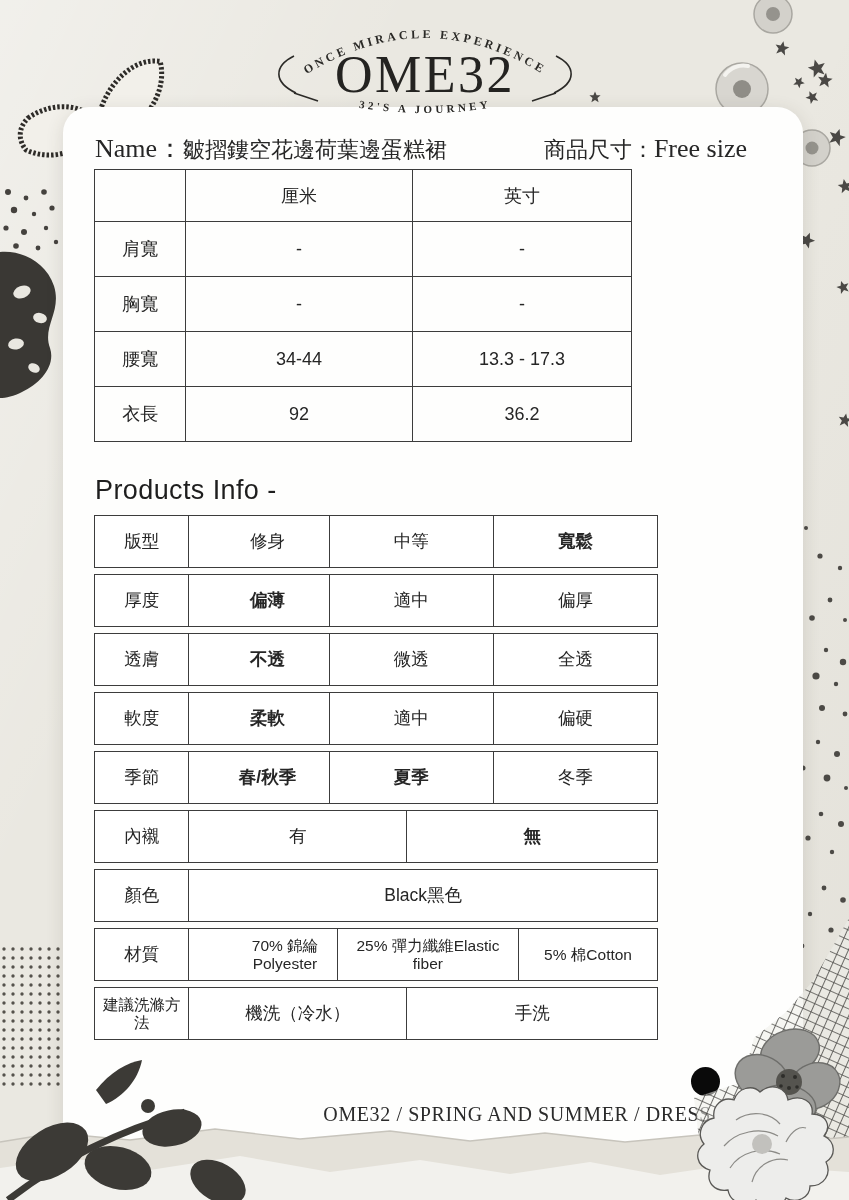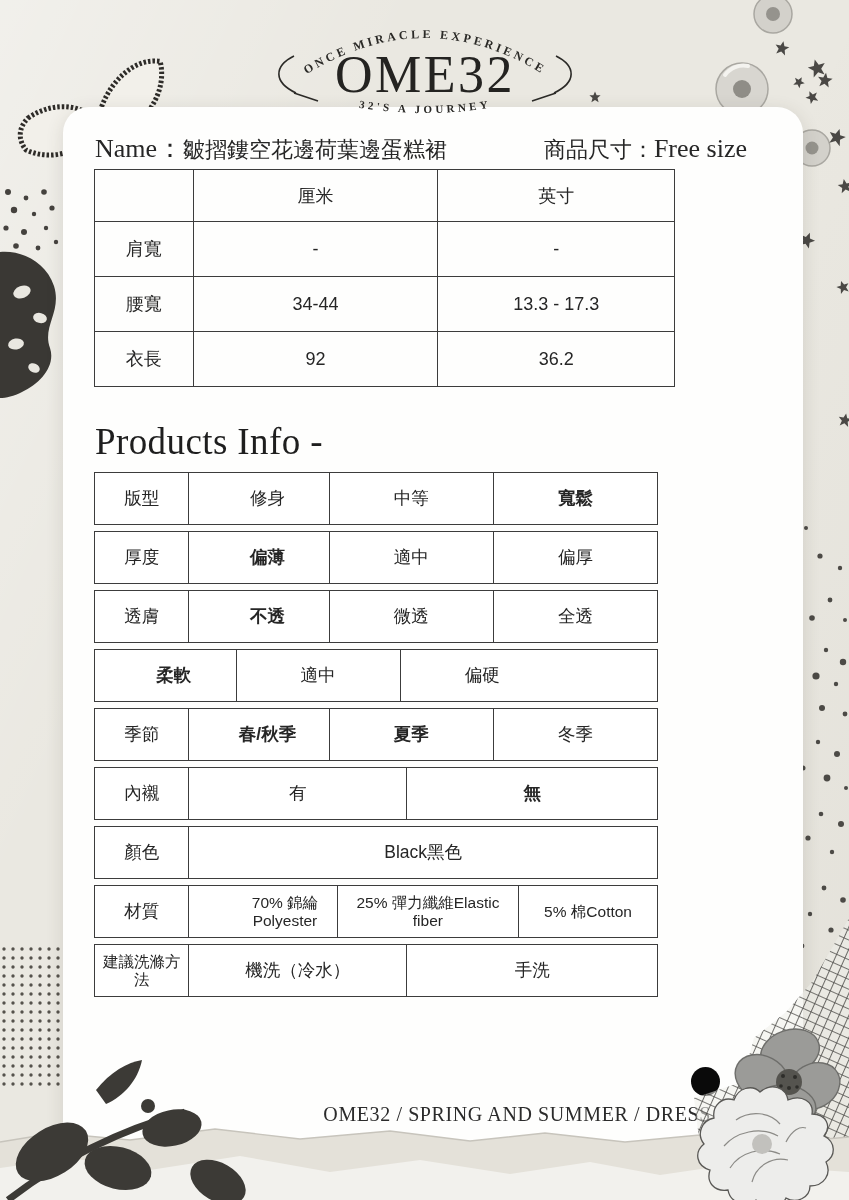--- a/index.html
+++ b/index.html
@@ -36,33 +36,33 @@
 
   .name-row{
     display:flex;justify-content:space-between;align-items:baseline;
     margin:24px 56px 0 32px;height:34px;white-space:nowrap;
   }
   .name-left,.size-right{font-size:22px;}
   .name-left .latin,.size-right .latin{font-family:"Liberation Serif",serif;font-size:26px;}
 
   table.size-table{
     border-collapse:collapse;table-layout:fixed;
-    margin:4px 0 4px 31px;width:581px;
+    margin:4px 0 4px 31px;width:538px;
   }
   table.size-table th,table.size-table td{
     border:1.5px solid var(--border);text-align:center;vertical-align:middle;
     font-weight:400;font-size:18px;padding:0;color:var(--ink);
   }
   table.size-table tr{height:55px;}
   table.size-table tr.head{height:52px;}
   .col-lab{width:17.0%;} .col-cm{width:42.2%;} .col-in{width:40.8%;}
 
   .pinfo-heading{
-    margin:33px 0 0 32px;font-family:Liberation Serif, serif;
-    font-size:37px;font-weight:400;letter-spacing:.4px;color:#1e1e1e;
+    margin:33px 0 0 32px;font-family:Liberation Sans, sans-serif;
+    font-size:27px;font-weight:400;letter-spacing:.4px;color:#1e1e1e;
   }
 
   .prows{margin:9px 0 0 31px;width:564px;display:flex;flex-direction:column;gap:6px;}
   .prow{display:flex;border:1.5px solid var(--border);height:53px;background:#fff;}
   .pcell{
     display:flex;align-items:center;justify-content:center;
     font-size:17.5px;border-left:1.5px solid var(--border);
     text-align:center;line-height:1.15;padding:0 4px;
   }
   .pcell:first-child{border-left:none;}
@@ -232,20 +232,25 @@
       <th class="col-lab"></th>
       <th class="col-cm">厘米</th>
       <th class="col-in">英寸</th>
     </tr>
     <tr>
       <td>肩寬</td>
       <td>-</td>
       <td>-</td>
     </tr>
     <tr>
+      <td>胸寬</td>
+      <td>-</td>
+      <td>-</td>
+    </tr>
+    <tr>
       <td>腰寬</td>
       <td>34-44</td>
       <td>13.3 - 17.3</td>
     </tr>
     <tr>
       <td>衣長</td>
       <td>92</td>
       <td>36.2</td>
     </tr>
   </tbody>
@@ -266,20 +271,21 @@
       <div class="pcell c-b">適中</div>
       <div class="pcell c-c">偏厚</div>
     </div>
     <div class="prow">
       <div class="pcell c-label">透膚</div>
       <div class="pcell c-a bold">不透</div>
       <div class="pcell c-b">微透</div>
       <div class="pcell c-c">全透</div>
     </div>
     <div class="prow">
+      <div class="pcell c-label">軟度</div>
       <div class="pcell c-a bold">柔軟</div>
       <div class="pcell c-b">適中</div>
       <div class="pcell c-c">偏硬</div>
     </div>
     <div class="prow">
       <div class="pcell c-label">季節</div>
       <div class="pcell c-a bold">春/秋季</div>
       <div class="pcell c-b bold">夏季</div>
       <div class="pcell c-c">冬季</div>
     </div>

